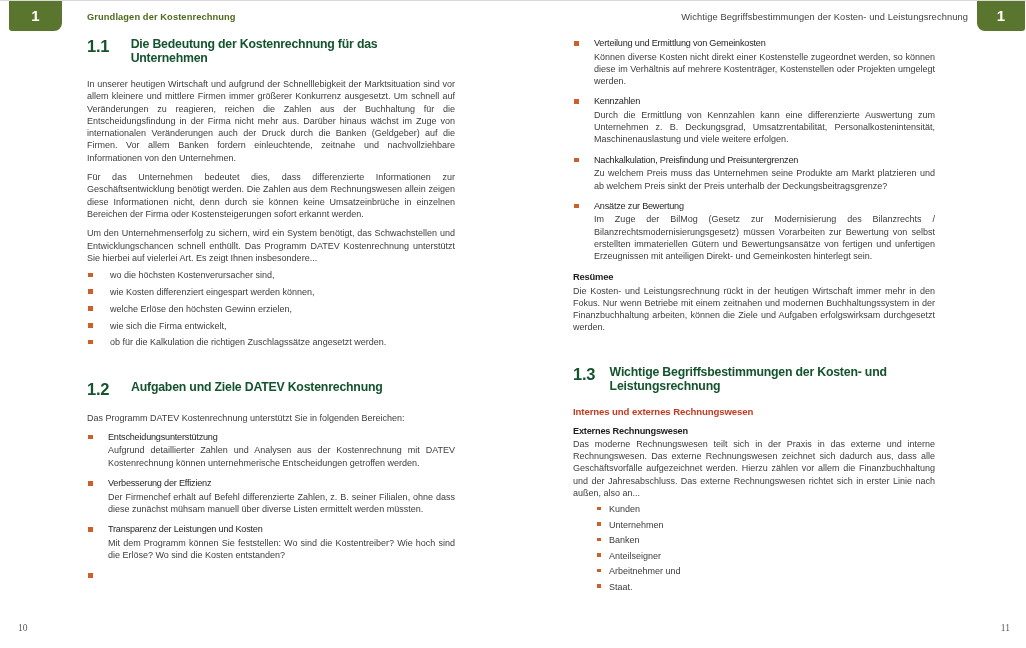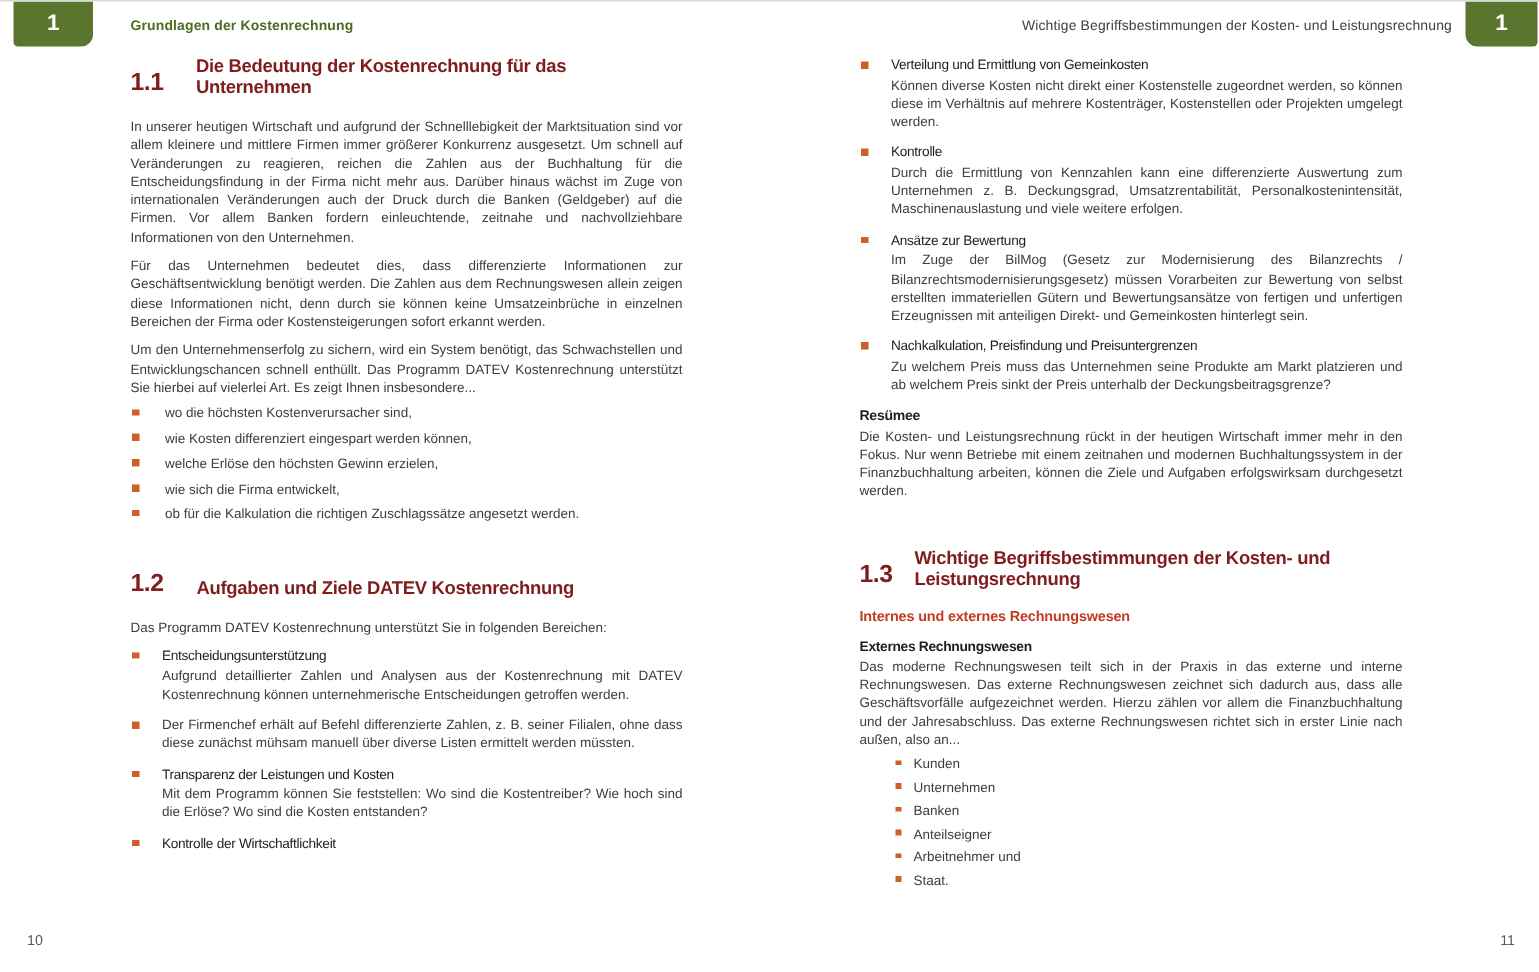--- a/index.html
+++ b/index.html
@@ -38,21 +38,21 @@
   }
   .running-header.left-style  { left:87px; color:#4e6a20; font-weight:bold; }
   .running-header.right-style { right:58px; color:#3f3f3f; font-weight:normal; }
 
   
   .col { position:absolute; top:36px; }
   .page-left  .col { left:87px; width:368px; }
   .page-right .col { left:60px; width:362px; }
 
   
-  .sec-head { display:flex; align-items:flex-end; color:#7f1d1d; margin-bottom:13px; }
+  .sec-head { display:flex; align-items:flex-start; color:#14532d; margin-bottom:13px; }
   .sec-num   { width:44px; font-size:16.5px; font-weight:bold; letter-spacing:-0.3px; }
   .sec-title { font-size:12.3px; font-weight:bold; letter-spacing:-0.2px; }
   .mt-section { margin-top:31px; }
 
   
   .para {
     font-size:9px; line-height:12.3px;
     text-align:justify;
     hyphens:auto; -webkit-hyphens:auto;
     margin-bottom:7px;
@@ -108,21 +108,21 @@
     position:relative; padding-left:12px;
     font-size:9px; line-height:12px; margin-bottom:3.5px;
   }
   .small-list li .sq {
     position:absolute; left:0; top:3.5px;
     width:3.5px; height:3.5px; background:#cf5f2a;
   }
 
   .page-number {
     position:absolute; bottom:16px;
-    font-size:9.5px; color:#5a5a5a;
+    font-size:9.5px; color:#5a5a5a;font-family:Liberation Serif, serif;
   }
   .pn-left  { left:18px; }
   .pn-right { right:16px; }
 </style>
 </head>
 <body>
 
 <div class="spread">
 
   <div class="page page-left">
@@ -155,62 +155,62 @@
 
       <p class="para">Das Programm DATEV Kostenrechnung unterstützt Sie in folgenden Bereichen:</p>
 
       <div class="item">
         <span class="sq"></span>
         <div class="item-title">Entscheidungsunterstützung</div>
         <div class="item-body">Aufgrund detaillierter Zahlen und Analysen aus der Kostenrechnung mit DATEV Kostenrechnung können unternehmerische Entscheidungen getroffen werden.</div>
       </div>
       <div class="item">
         <span class="sq"></span>
+        <div class="item-title">Verbesserung der Effizienz</div>
         <div class="item-body">Der Firmenchef erhält auf Befehl differenzierte Zahlen, z. B. seiner Filialen, ohne dass diese zunächst mühsam manuell über diverse Listen ermittelt werden müssten.</div>
       </div>
       <div class="item">
         <span class="sq"></span>
         <div class="item-title">Transparenz der Leistungen und Kosten</div>
         <div class="item-body">Mit dem Programm können Sie feststellen: Wo sind die Kostentreiber? Wie hoch sind die Erlöse? Wo sind die Kosten entstanden?</div>
       </div>
       <div class="item">
         <span class="sq"></span>
-        <div class="item-title">Kontrolle der Wirtschaftlichkeit</div>
       </div>
 
     </div>
 
     <div class="page-number pn-left">10</div>
   </div>
 
   <div class="page page-right">
     <div class="chapter-tab tab-right">1</div>
     <div class="running-header right-style">Wichtige Begriffsbestimmungen der Kosten- und Leistungsrechnung</div>
 
     <div class="col">
 
       <div class="item">
         <span class="sq"></span>
         <div class="item-title">Verteilung und Ermittlung von Gemeinkosten</div>
         <div class="item-body">Können diverse Kosten nicht direkt einer Kostenstelle zugeordnet werden, so können diese im Verhältnis auf mehrere Kostenträger, Kostenstellen oder Projekten umgelegt werden.</div>
       </div>
       <div class="item">
         <span class="sq"></span>
-        <div class="item-title">Kontrolle</div>
+        <div class="item-title">Kennzahlen</div>
         <div class="item-body">Durch die Ermittlung von Kennzahlen kann eine differenzierte Auswertung zum Unternehmen z. B. Deckungsgrad, Umsatzrentabilität, Personalkostenintensität, Maschinenauslastung und viele weitere erfolgen.</div>
+      </div>
+      <div class="item">
+        <span class="sq"></span>
+        <div class="item-title">Nachkalkulation, Preisfindung und Preisuntergrenzen</div>
+        <div class="item-body">Zu welchem Preis muss das Unternehmen seine Produkte am Markt platzieren und ab welchem Preis sinkt der Preis unterhalb der Deckungsbeitragsgrenze?</div>
       </div>
       <div class="item">
         <span class="sq"></span>
         <div class="item-title">Ansätze zur Bewertung</div>
         <div class="item-body">Im Zuge der BilMog (Gesetz zur Modernisierung des Bilanzrechts / Bilanzrechtsmodernisierungsgesetz) müssen Vorarbeiten zur Bewertung von selbst erstellten immateriellen Gütern und Bewertungsansätze von fertigen und unfertigen Erzeugnissen mit anteiligen Direkt- und Gemeinkosten hinterlegt sein.</div>
-      </div>
-      <div class="item">
-        <span class="sq"></span>
-        <div class="item-title">Nachkalkulation, Preisfindung und Preisuntergrenzen</div>
-        <div class="item-body">Zu welchem Preis muss das Unternehmen seine Produkte am Markt platzieren und ab welchem Preis sinkt der Preis unterhalb der Deckungsbeitragsgrenze?</div>
       </div>
 
       <div class="block-title">Resümee</div>
       <p class="para">Die Kosten- und Leistungsrechnung rückt in der heutigen Wirtschaft immer mehr in den Fokus. Nur wenn Betriebe mit einem zeitnahen und modernen Buchhaltungssystem in der Finanzbuchhaltung arbeiten, können die Ziele und Aufgaben erfolgswirksam durchgesetzt werden.</p>
 
       <div class="sec-head mt-section">
         <span class="sec-num">1.3</span>
         <span class="sec-title">Wichtige Begriffsbestimmungen der Kosten- und Leistungsrechnung</span>
       </div>
 

